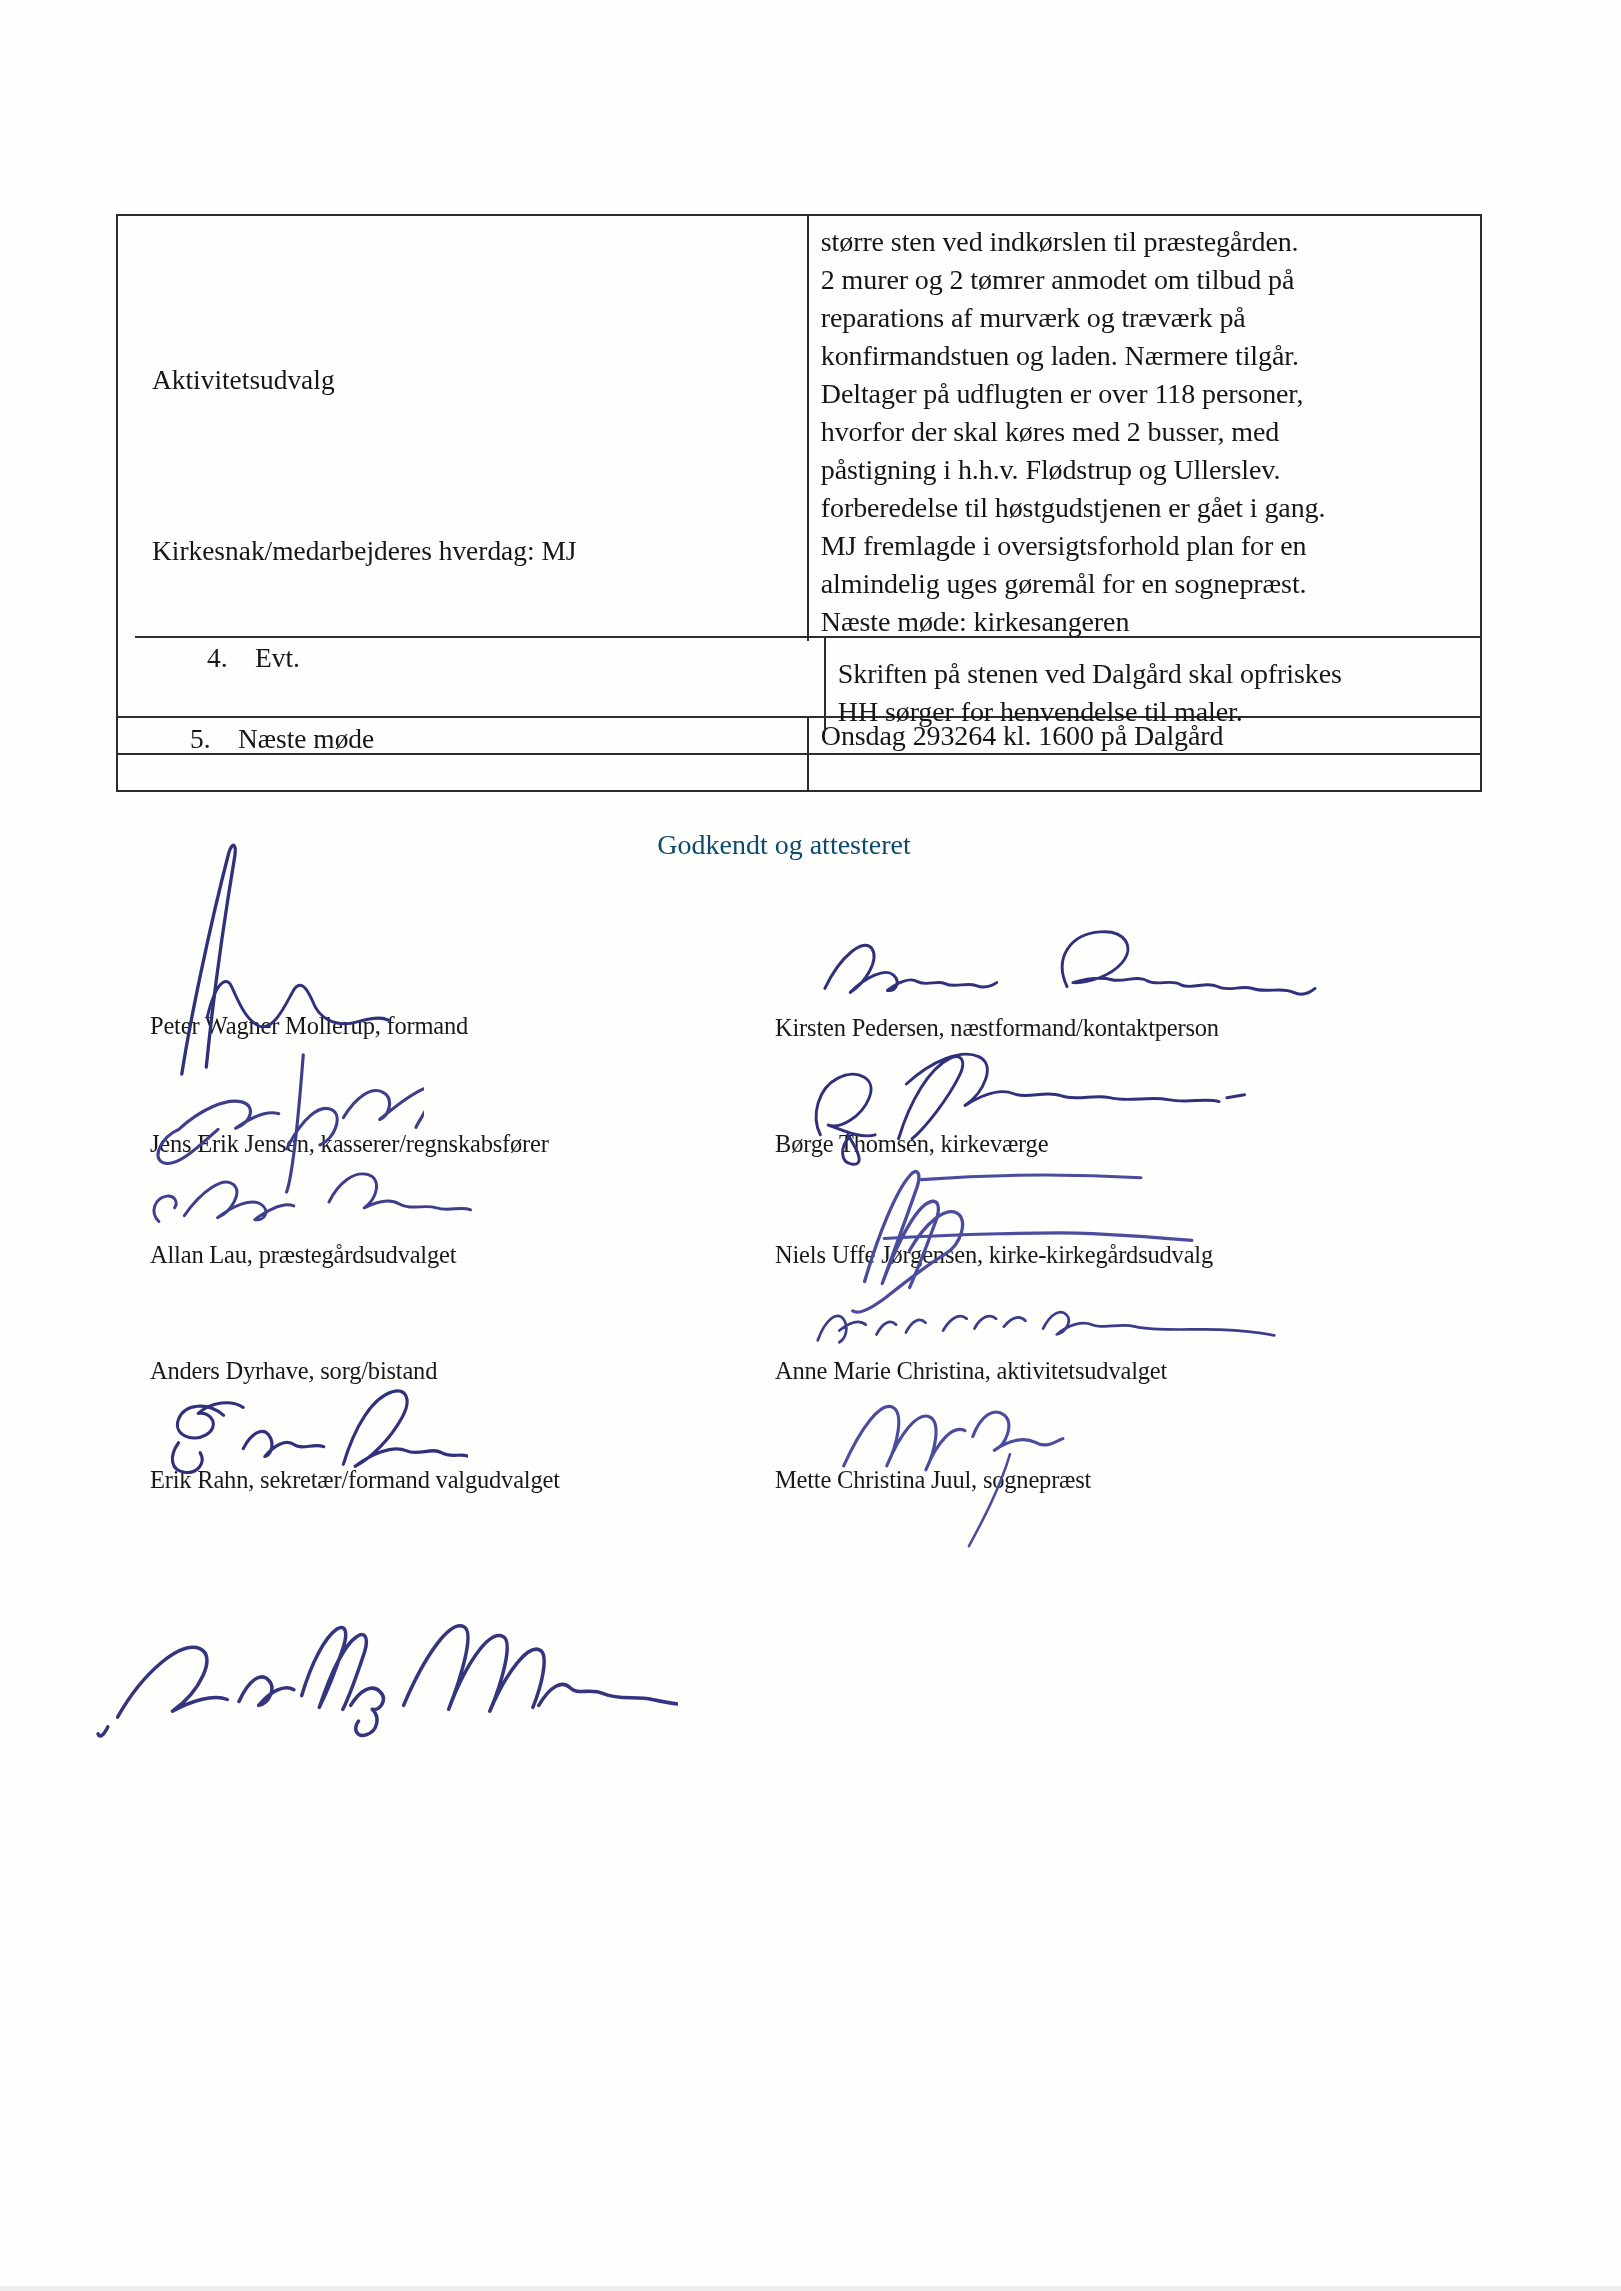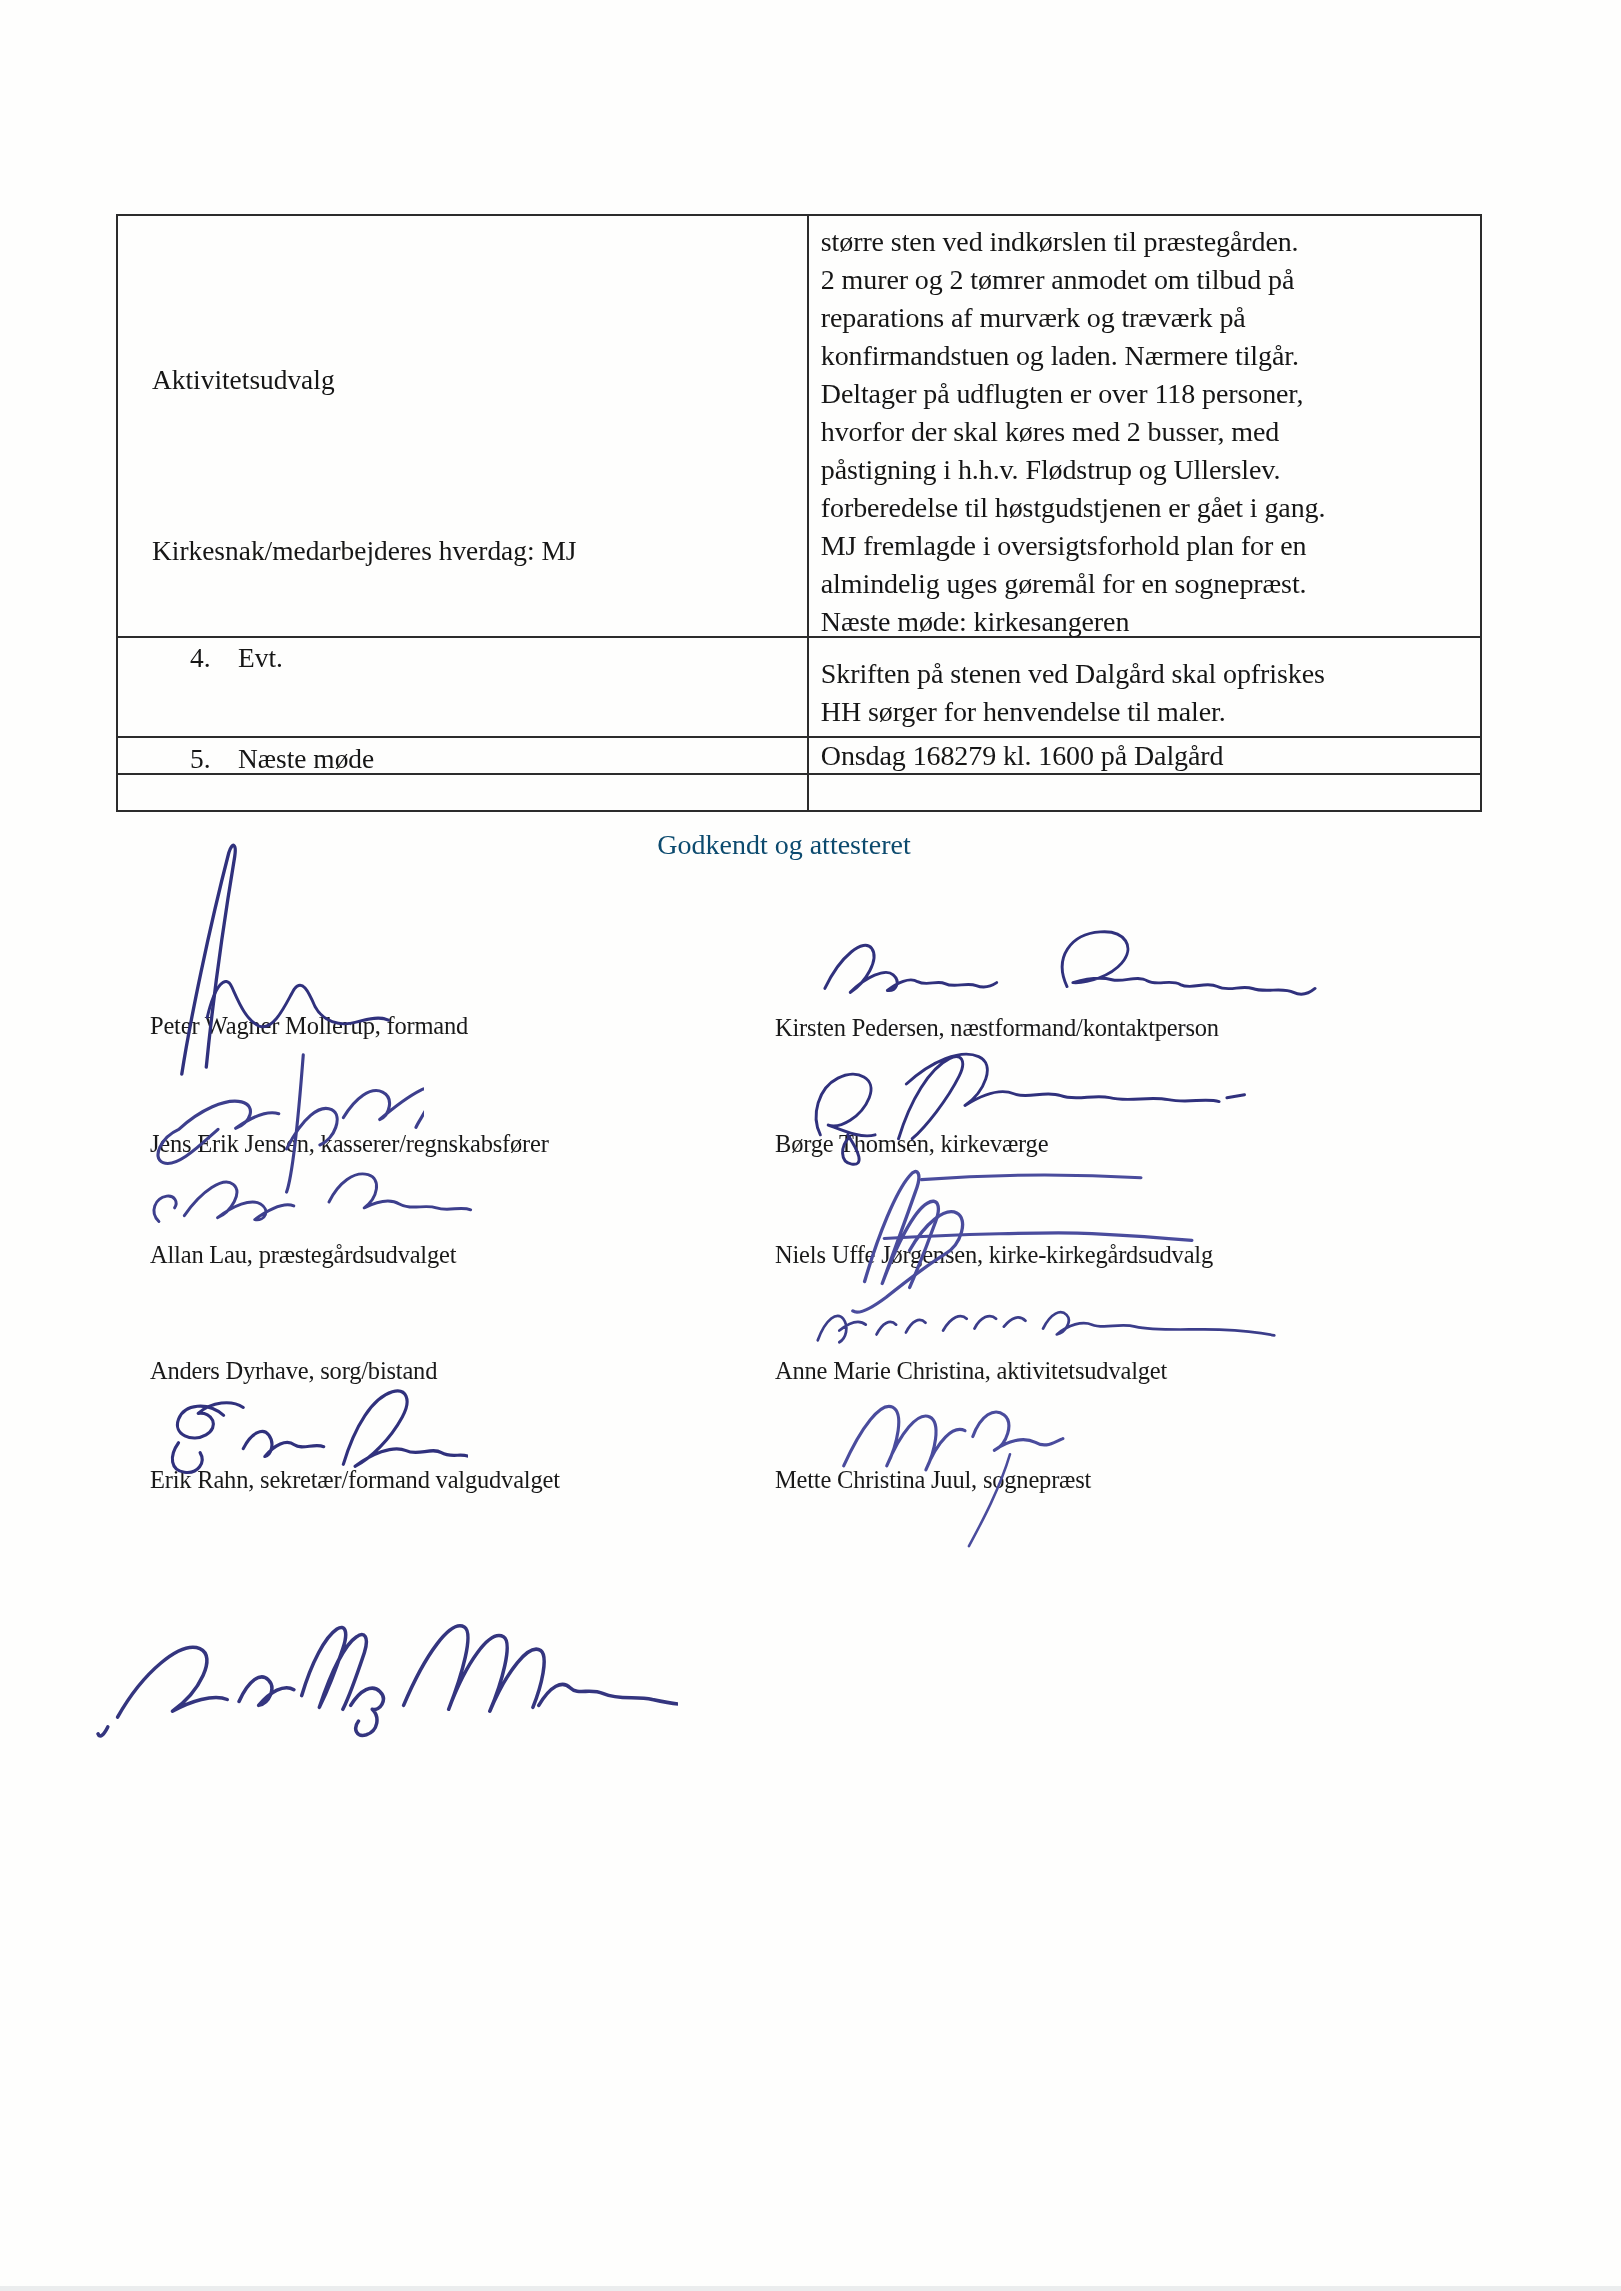--- a/index.html
+++ b/index.html
@@ -15,21 +15,21 @@
   .tbl{
     position:absolute;left:116px;top:214px;width:1366px;
     border:2px solid #2c2c2c;
     box-sizing:border-box;
   }
   .row{display:grid;grid-template-columns:691px 1fr;box-sizing:border-box;}
   .row + .row{border-top:2px solid #2c2c2c;}
   .cellL{position:relative;border-right:2px solid #2c2c2c;box-sizing:border-box;}
   .cellR{box-sizing:border-box;padding:6.9px 5.9px 0 11.8px;font-size:28px;line-height:38px;letter-spacing:-0.1px;}
   .r1{height:420px;}
-  .r2{height:100px;}
+  .r2{height:80px;margin-left:17px;}
   .r3{height:37px;}
   .r4{height:37px;}
   .r2 .cellR,.r3 .cellR{padding-top:17px;line-height:38px;}
   .r3 .cellR{line-height:30px;padding-top:2.9px;}
   .itemlabel{position:absolute;left:34px;font-size:27.4px;white-space:nowrap;}
   .numrow{padding:4.9px 0 0 72px;font-size:27.4px;white-space:nowrap;}
   .r3 .numrow{padding-top:6px;}
   .num{display:inline-block;width:48px;}
   
   .heading{
@@ -80,21 +80,21 @@
         <div class="line">Skriften på stenen ved Dalgård skal opfriskes</div>
         <div class="line">HH sørger for henvendelse til maler.</div>
       </div>
     </div>
 
     <div class="row r3">
       <div class="cellL">
         <div class="numrow"><span class="num">5.</span><span>Næste møde</span></div>
       </div>
       <div class="cellR">
-        <div class="line">Onsdag 168279 kl. 1600 på Dalgård</div>
+        <div class="line">Onsdag 293264 kl. 1600 på Dalgård</div>
       </div>
     </div>
 
     <div class="row r4">
       <div class="cellL"></div>
       <div class="cellR"></div>
     </div>
   </div>
 
   <div class="heading">Godkendt og attesteret</div>

